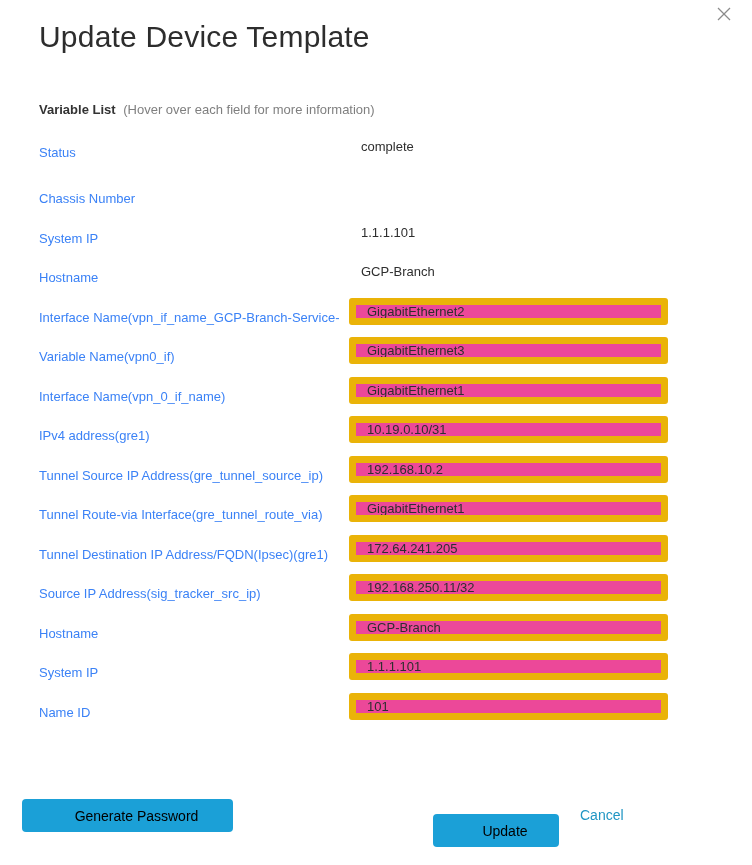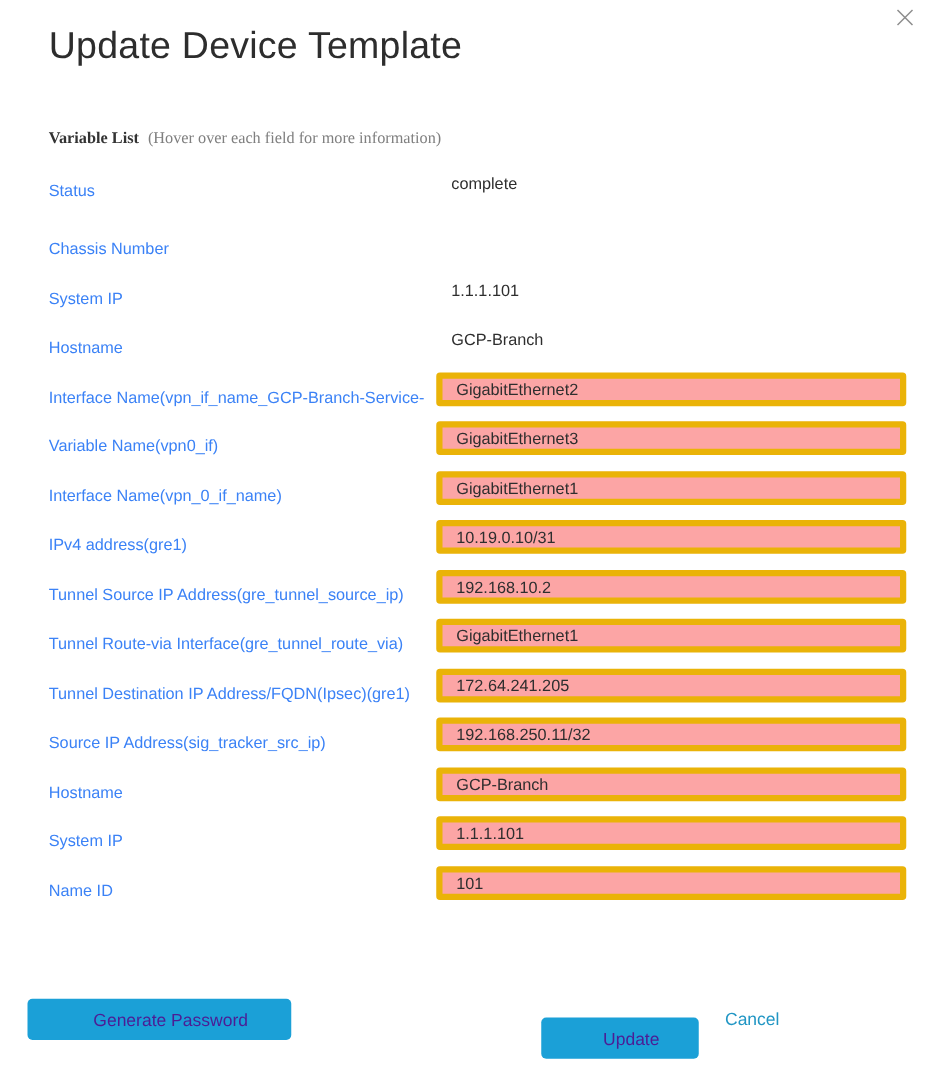--- a/index.html
+++ b/index.html
@@ -37,21 +37,20 @@
     font-weight: 300;
     letter-spacing: 0.2px;
     color: #2d2d2d;
   }
   .section-heading {
     position: absolute;
     left: 39px;
     top: 102px;
     font-size: 13px;
     color: #333333;
-    font-family: Liberation Serif, serif;
   }
   .section-heading .heading-bold { font-weight: bold; color: #333333; }
   .section-heading .heading-hint { font-weight: normal; color: #7f7f7f; margin-left: 4px; }
   .rows {
     position: absolute;
     left: 39px;
     top: 133px;
     width: 680px;
   }
   .row {
@@ -69,37 +68,37 @@
     overflow: hidden;
     margin-top: 12px;
   }
   .field-value {
     font-size: 13px;
     color: #2e2e2e;
     padding-left: 12px;
     white-space: nowrap;
   }
   .field-input {
-    width: 376px;
+    width: 319px;
     height: 27px;
-    border: 5px solid #eab308;
+    border: 7px solid #eab308;
     border-radius: 3px;
     padding: 0 10px 0 11px;
     font-family: "Liberation Sans", sans-serif;
     font-size: 13px;
     color: #2e2e2e;
-    background: #fca5a5;
+    background: #ec4899;
     outline: none;
   }
   .btn {
     position: absolute;
     border: none;
     border-radius: 4px;
     background: #1ba0d7;
-    color: #4c1d95;
+    color: #000000;
     font-family: "Liberation Sans", sans-serif;
     font-size: 14px;
     cursor: pointer;
     padding-left: 24px;
   }
   .btn-generate {
     left: 22px;
     top: 799px;
     width: 211px;
     height: 33px;

